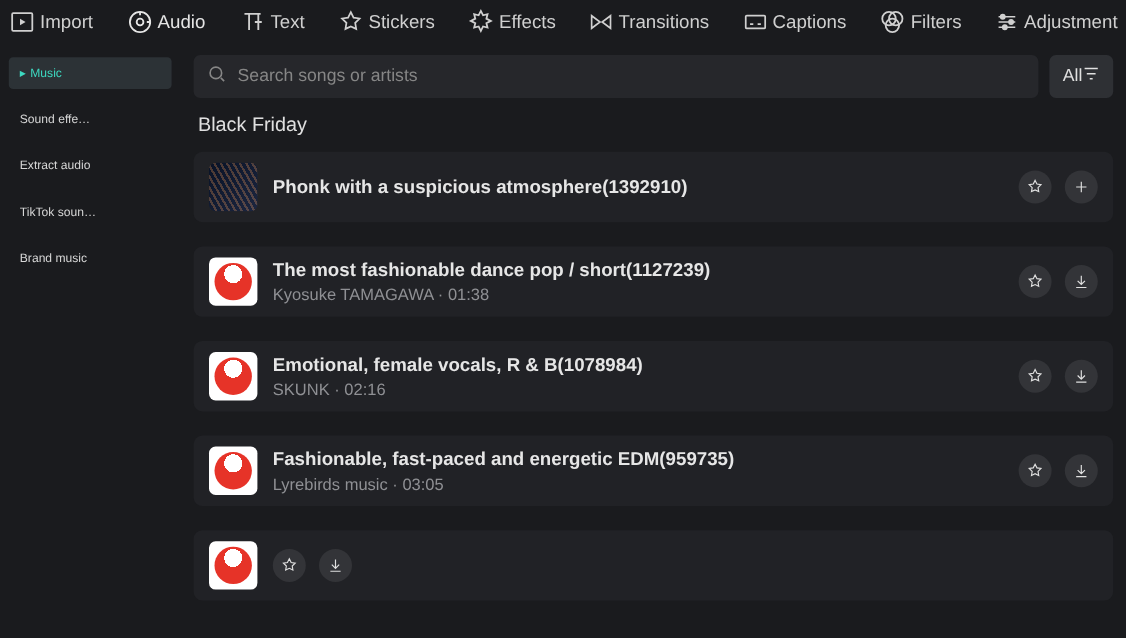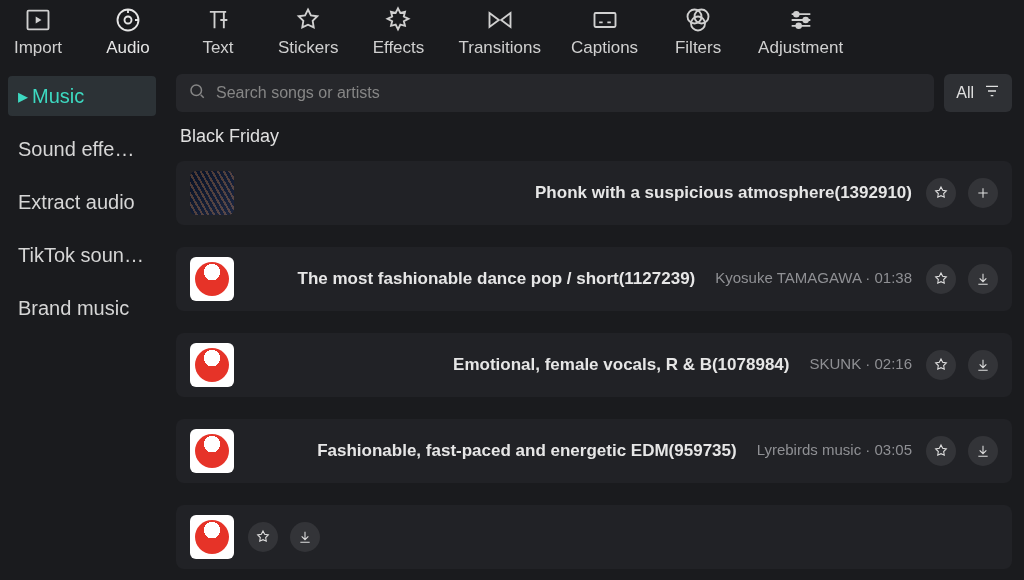--- a/index.html
+++ b/index.html
@@ -13,21 +13,21 @@
     }
     .top-nav {
       display: flex;
       gap: 30px;
       padding: 6px 8px 6px 8px;
       align-items: flex-start;
       background: #1a1b1e;
     }
     .nav-item {
       display: flex;
-      flex-direction: column;
+      flex-direction: row;
       align-items: center;
       justify-content: center;
       gap: 4px;
       cursor: pointer;
       color: #d0d0d0;
       min-width: 60px;
     }
     .nav-item.active {
       color: #e5e5e5;
     }
@@ -48,21 +48,21 @@
     }
     .sidebar {
       width: 164px;
       padding: 12px 8px;
       display: flex;
       flex-direction: column;
       gap: 14px;
     }
     .side-item {
       padding: 8px 10px;
-      font-size: 20px;
+      font-size: 11px;
       color: #d6d6d6;
       border-radius: 4px;
       cursor: pointer;
       white-space: nowrap;
       overflow: hidden;
       text-overflow: ellipsis;
     }
     .side-item.active {
       background: #2c3236;
       color: #3dd9c1;
@@ -103,21 +103,21 @@
       font-size: 16px;
       width: 100%;
     }
     .search-box input::placeholder { color: #868686; }
     .all-btn {
       background: #2e3034;
       border-radius: 6px;
       padding: 8px 12px;
       display: flex;
       align-items: center;
-      gap: 10px;
+      gap: 0;
       font-size: 16px;
       color: #e0e0e0;
       cursor: pointer;
     }
     .section-title {
       font-size: 18px;
       color: #e0e0e0;
       font-weight: 400;
       padding-left: 4px;
     }
@@ -157,23 +157,22 @@
     }
     .red-blob {
       width: 34px;
       height: 34px;
       background: radial-gradient(circle at 50% 30%, #fff 0 28%, #e63328 28% 100%);
       border-radius: 50%;
     }
     .track-info {
       flex: 1;
       display: flex;
-      flex-direction: row;
-      gap: 20px;
-      justify-content: flex-end;
+      flex-direction: column;
+      gap: 4px;
     }
     .track-title {
       font-size: 17px;
       font-weight: 700;
       color: #e6e6e6;
     }
     .track-meta {
       font-size: 15px;
       color: #8f9094;
     }

